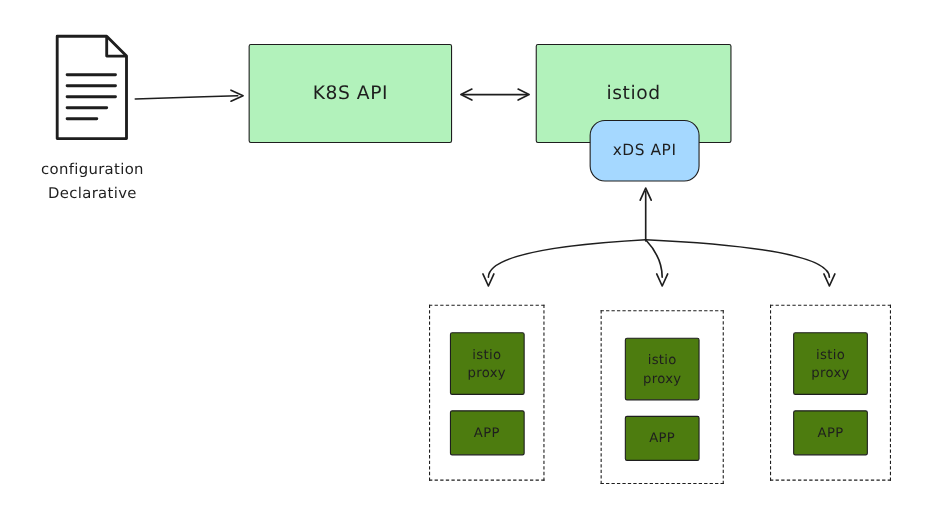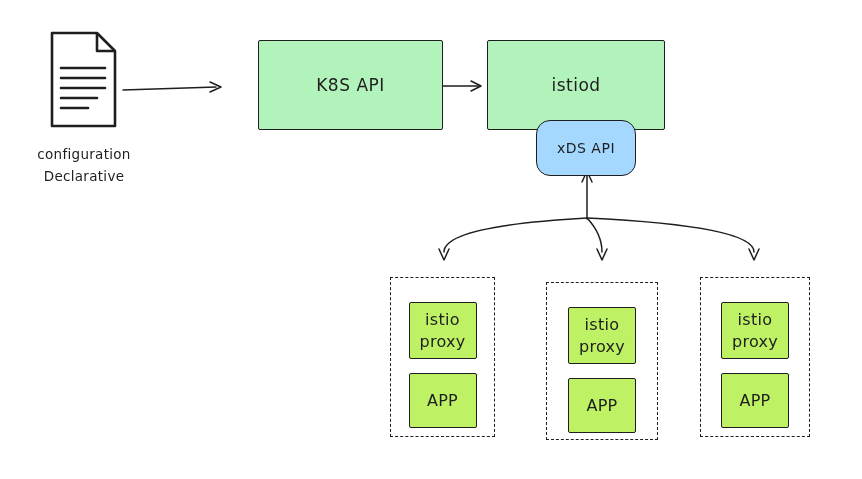--- a/index.html
+++ b/index.html
@@ -6,40 +6,40 @@
   body { font-family: "DejaVu Sans", "Liberation Sans", sans-serif; color: #1e1e1e; }
   .canvas { position: relative; width: 862px; height: 479px; background: #ffffff; overflow: hidden; }
 
   svg.overlay { position: absolute; left: 0; top: 0; z-index: 1; }
   .conn { stroke: #1e1e1e; stroke-width: 1.5; fill: none; stroke-linecap: round; stroke-linejoin: round; }
 
   .node { position: absolute; box-sizing: border-box; border: 1.7px solid #1e1e1e;
           display: flex; align-items: center; justify-content: center; letter-spacing: .5px; }
   .green { background: #b2f2bb; border-radius: 2px; }
 
-  #k8s-box    { left: 226px; top: 40px;  width: 185px; height: 90px; font-size: 17px; z-index: 2; margin-left: 32px; }
+  #k8s-box    { left: 226px; top: 40px;  width: 185px; height: 90px; font-size: 17px; z-index: 2; }
   #istiod-box { left: 487px; top: 40px;  width: 178px; height: 90px; font-size: 17px; z-index: 2; }
-  #xds-box    { left: 536px; top: 120px; width: 100px; height: 56px; background: #a5d8ff;
+  #xds-box    { left: 536px; top: 109px; width: 100px; height: 56px; background: #a5d8ff;
                 border-radius: 14px; font-size: 14px; z-index: 3; }
 
   #doc-icon { position: absolute; left: 46px; top: 28px; z-index: 2; }
   .doc-label { position: absolute; left: 10px; top: 144px; width: 148px; text-align: center;
                font-size: 13.5px; line-height: 1.6; letter-spacing: .3px; z-index: 2; }
 
   .pod { position: absolute; box-sizing: border-box; border: 1.6px dashed #1e1e1e;
          display: flex; flex-direction: column; align-items: center; padding-top: 24px; gap: 14px; z-index: 2; }
   #pod-1 { left: 390px; top: 277px; width: 105px; height: 160px; }
   #pod-2 { left: 546px; top: 282px; width: 112px; height: 158px; }
   #pod-3 { left: 700px; top: 277px; width: 110px; height: 160px; }
 
-  .inner-box { box-sizing: border-box; border: 1.6px solid #1e1e1e; background: #bef264; border-radius: 2px;
+  .inner-box { box-sizing: border-box; border: 1.6px solid #1e1e1e; background: #4d7c0f; border-radius: 2px;
                display: flex; flex-direction: column; align-items: center; justify-content: center;
-               font-size: 16px; line-height: 1.35; letter-spacing: .3px; }
+               font-size: 12px; line-height: 1.35; letter-spacing: .3px; }
   .proxy-box { width: 68px; height: 57px; }
-  .app-box   { width: 68px; height: 55px; }
+  .app-box   { width: 68px; height: 41px; }
 </style>
 </head>
 <body>
 
 <div class="canvas">
 
   <svg class="overlay" width="862" height="479" viewBox="0 0 862 479">
 
     <path class="conn" d="M123 90 C155 89 185 88 216 87"></path>
     <path class="conn" d="M210 82 L221 87 L210 92"></path>

